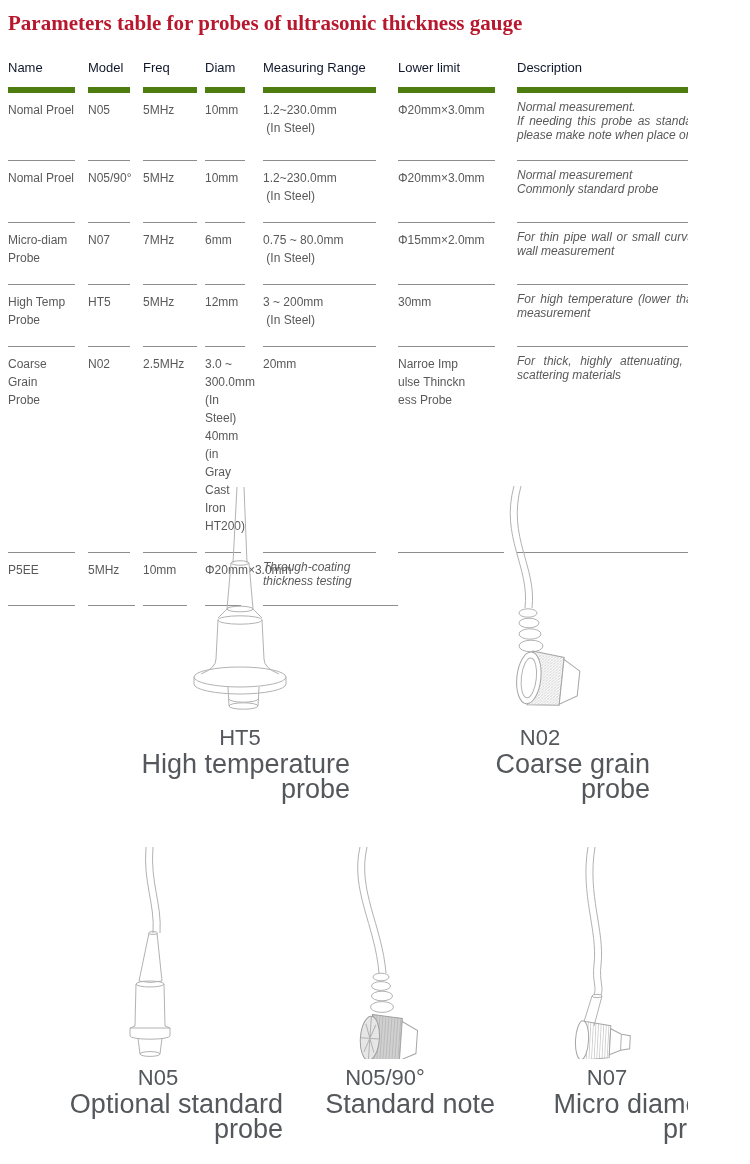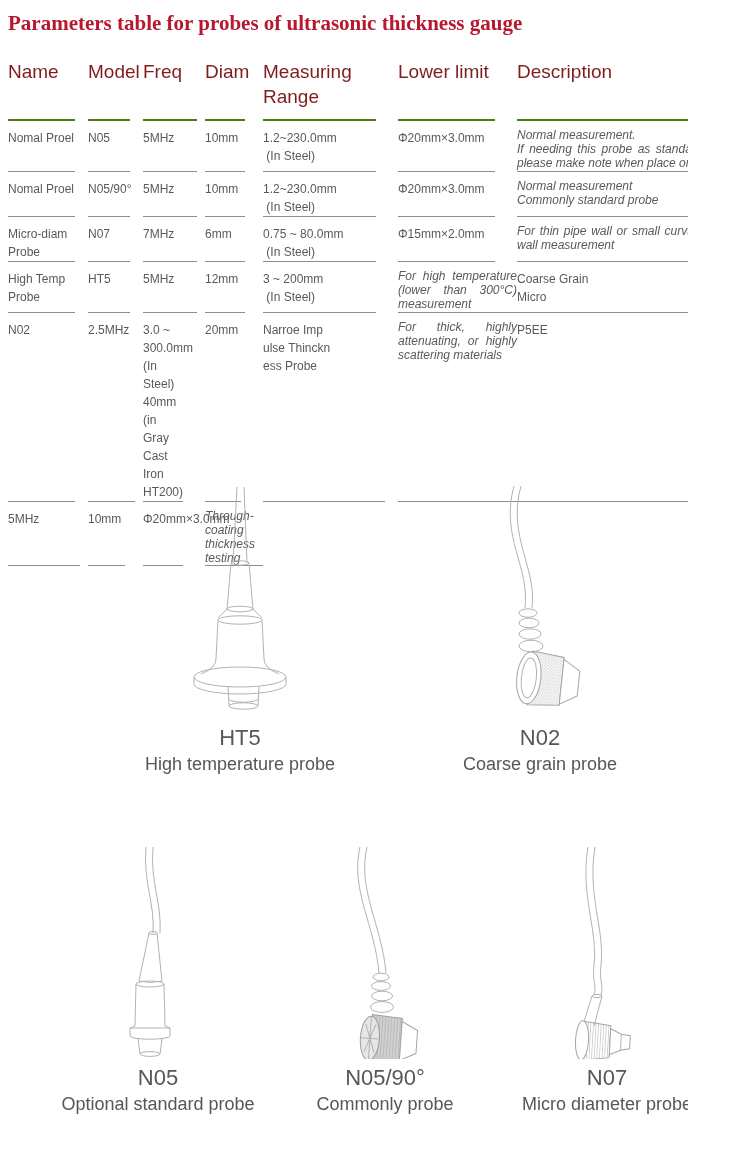--- a/index.html
+++ b/index.html
@@ -12,40 +12,40 @@
     font-family:"Liberation Serif","DejaVu Serif",serif;
     font-weight:bold;font-size:21px;line-height:26px;color:#b8182e;
   }
   
   .ptable{
     margin:22px 0 0 8px;width:734px;display:grid;
     grid-template-columns:80px 55px 62px 58px 135px 119px 225px;
     font-size:12px;color:#595959;
   }
   .hcell{
-    font-size:19px;color:#7f1d1d;padding:2px 0 10px 0;
-    border-bottom:2px solid #4d7c0f;line-height:1.3;
+    font-size:13px;color:#0f172a;padding:2px 0 10px 0;
+    border-bottom:6px solid #4d7c0f;line-height:1.3;
   }
   .cell{
-    padding:8px 0 0 0;border-bottom:1px solid #8d8d8d;
+    padding:8px 0 17px 0;border-bottom:1px solid #8d8d8d;
     white-space:pre-wrap;line-height:1.5;
   }
   .c1{margin-right:13px}
   .c2{margin-right:13px}
   .c3{margin-right:8px}
   .c4{margin-right:18px}
   .c5{margin-right:22px}
   .c6{margin-right:22px}
   .c7{margin-right:0}
   .cell.c7{text-align:justify;line-height:1.16;font-style:italic;}
   
   .fig{position:absolute;text-align:center;color:#54575b;}
   .fig svg{display:block;margin:0 auto;}
   .fig-model{font-size:22px;line-height:26px;margin-top:6px;}
-  .fig-caption{font-size:18px;line-height:25px;margin-top:1px;}
+  .fig-caption{font-size:27px;line-height:25px;margin-top:1px;text-align:right;}
   #fig-ht5 {left:130px;top:487px;width:220px;}
   #fig-n02 {left:430px;top:482px;width:220px;}
   #fig-n05 {left:33px;top:845px;width:250px;}
   #fig-n0590{left:275px;top:845px;width:220px;}
   #fig-n07 {left:482px;top:845px;width:250px;}
   .art{stroke:#b2b2b2;stroke-width:1;fill:none;}
   .artfill{stroke:#a6a6a6;stroke-width:1;fill:#ffffff;}
 </style>
 </head>
 <body>
@@ -94,24 +94,25 @@
     <div class="cell c6">Φ15mm×2.0mm</div>
     <div class="cell c7">For thin pipe wall or small curvature pipe wall measurement</div>
 
     <div class="cell c1">High Temp
 Probe</div>
     <div class="cell c2">HT5</div>
     <div class="cell c3">5MHz</div>
     <div class="cell c4">12mm</div>
     <div class="cell c5">3 ~ 200mm
  (In Steel)</div>
+    <div class="cell c6">30mm</div>
     <div class="cell c7">For high temperature (lower than 300°C) measurement</div>
 
     <div class="cell c1">Coarse Grain
-Micro</div>
+Probe</div>
     <div class="cell c2">N02</div>
     <div class="cell c3">2.5MHz</div>
     <div class="cell c5">3.0 ~ 300.0mm  (In
 Steel)  40mm (in Gray
 Cast Iron HT200)</div>
     <div class="cell c6">20mm</div>
     <div class="cell c1">Narroe Imp
 ulse Thinckn
 ess Probe</div>
 
@@ -214,21 +215,21 @@
       <ellipse class="art" cx="107" cy="151" rx="10.5" ry="4.8"></ellipse>
       <ellipse class="art" cx="107" cy="162" rx="11.5" ry="5.4"></ellipse>
       <g transform="rotate(4 105 192)">
         <path d="M96,170 L126,172 L126,216 L96,218 Z" fill="url(#kn2)" stroke="#a0a0a0" stroke-width="1"></path>
         <ellipse cx="95" cy="194" rx="9.5" ry="22" fill="#e6e6e6" stroke="#9d9d9d" stroke-width="1"></ellipse>
         <path class="art" d="M90,180 L100,208 M100,180 L90,208 M95,172 L95,216 M86,194 L104,194" stroke="#bdbdbd"></path>
         <path class="artfill" d="M126,175 L142,183 L142,206 L126,214 Z"></path>
       </g>
     </svg>
     <div class="fig-model">N05/90°</div>
-    <div class="fig-caption">Commonly probe</div>
+    <div class="fig-caption">Standard note</div>
   </div>
 
   <div class="fig" id="fig-n07">
     <svg width="250" height="214" viewBox="0 0 250 214">
       <defs>
         <pattern id="kn3" width="2.6" height="2.6" patternUnits="userSpaceOnUse">
           <path d="M1.3,0 L1.3,2.6" stroke="#c2c2c2" stroke-width="0.7"></path>
         </pattern>
       </defs>
       <path class="art" d="M106,2 C98,50 116,85 112,120 C110,136 115,142 112,150"></path>

